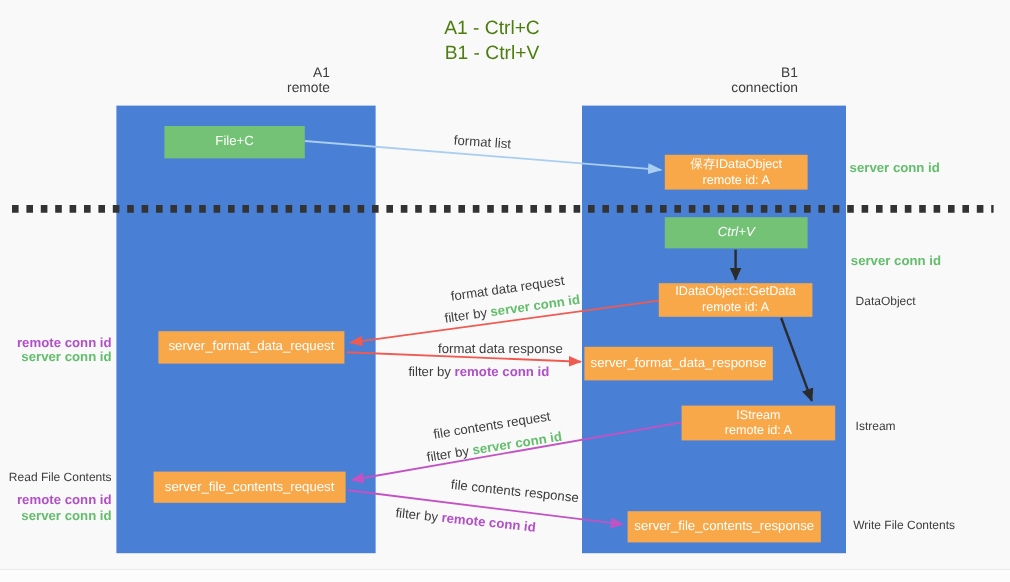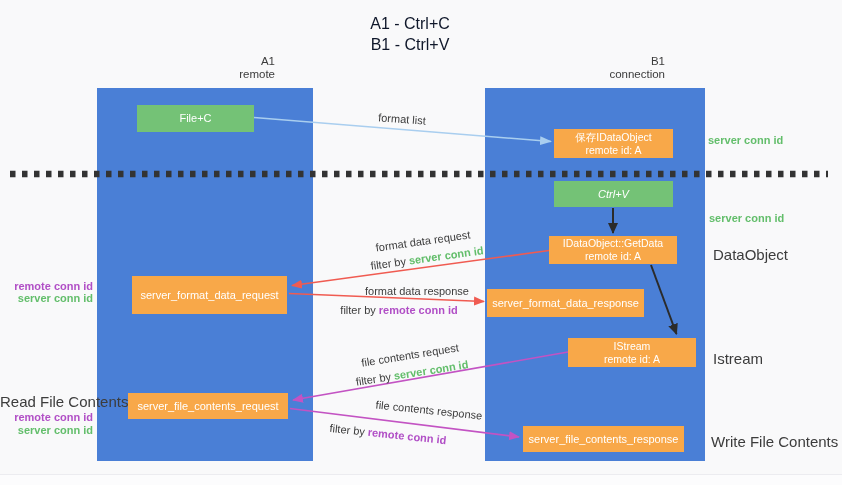--- a/index.html
+++ b/index.html
@@ -1,42 +1,42 @@
 <!DOCTYPE html>
 <html lang="en" style="--lane-blue: #4A7FD6; --box-green: #74C276; --box-orange: #F8A849; --arrow-red: #F05B51; --arrow-magenta: #C353C3; --arrow-lightblue: #A9CEEF; --arrow-black: #2B2B2B; --text-green: #63BE6B; --text-purple: #B14FC6; --text-dark: #3C3C3C;"><head>
 <meta charset="utf-8">
 <style>
   html,body{margin:0;padding:0;}
   body{font-family:"Liberation Sans","DejaVu Sans",sans-serif;background:#f9f9fa;}
   .canvas{position:relative;width:842px;height:485px;background:#f9f9fa;overflow:hidden;}
   .bottom-strip{position:absolute;left:0;top:474px;width:842px;height:11px;background:#fcfcfd;border-top:1px solid #ececf0;}
 
   .title{position:absolute;left:290px;top:13px;width:240px;text-align:center;
-         color:#0f172a;font-size:16px;line-height:21px;}
+         color:#4d7c0f;font-size:16px;line-height:21px;}
   .lane-header{position:absolute;width:140px;text-align:right;color:#3c3c3c;
                font-size:11.5px;line-height:13px;top:55px;}
   .lane-header.left{left:135px;}
   .lane-header.right{left:525px;}
 
   .lane{position:absolute;top:88px;height:373px;background:var(--lane-blue,#4A7FD6);z-index:1;}
   .lane.left{left:97px;width:216px;}
   .lane.right{left:485px;width:220px;}
 
   .edges{position:absolute;left:0;top:0;width:842px;height:485px;z-index:2;pointer-events:none;}
 
   .node{position:absolute;z-index:3;display:flex;flex-direction:column;align-items:center;
         justify-content:center;color:#fff;font-size:11px;line-height:13px;text-align:center;}
   .node.green{background:var(--box-green,#74C276);}
   .node.orange{background:var(--box-orange,#F8A849);}
   .node .l2{font-size:10.5px;}
 
   .elabel{position:absolute;z-index:4;white-space:nowrap;color:#3c3c3c;font-size:11px;
           transform:translate(-50%,-50%);}
   .side-label{position:absolute;z-index:4;white-space:nowrap;font-size:11px;}
-  .side-label.dark{color:#3c3c3c;font-size:15px;}
+  .side-label.dark{color:#3c3c3c;font-size:10px;}
   .green-t{color:var(--text-green,#63BE6B);font-weight:bold;}
   .purple-t{color:var(--text-purple,#B14FC6);font-weight:bold;}
   .right-align{text-align:right;width:93px;left:0;}
 </style>
 </head>
 <body>
 
 <div class="canvas">
 
   <div class="title">
@@ -100,21 +100,21 @@
 
   <div class="node green" style="left:554px;top:181px;width:119px;height:26px;font-style:italic;">
     <div>Ctrl+V</div>
   </div>
 
   <div class="node orange" style="left:549px;top:236px;width:128px;height:28px;">
     <div class="l2">IDataObject::GetData</div>
     <div class="l2">remote id: A</div>
   </div>
 
-  <div class="node orange" style="left:132px;top:276px;width:155px;height:38px;">
+  <div class="node orange" style="left:132px;top:276px;width:155px;height:27px;">
     <div>server_format_data_request</div>
   </div>
 
   <div class="node orange" style="left:487px;top:289px;width:157px;height:28px;">
     <div>server_format_data_response</div>
   </div>
 
   <div class="node orange" style="left:568px;top:338px;width:128px;height:29px;">
     <div class="l2">IStream</div>
     <div class="l2">remote id: A</div>

